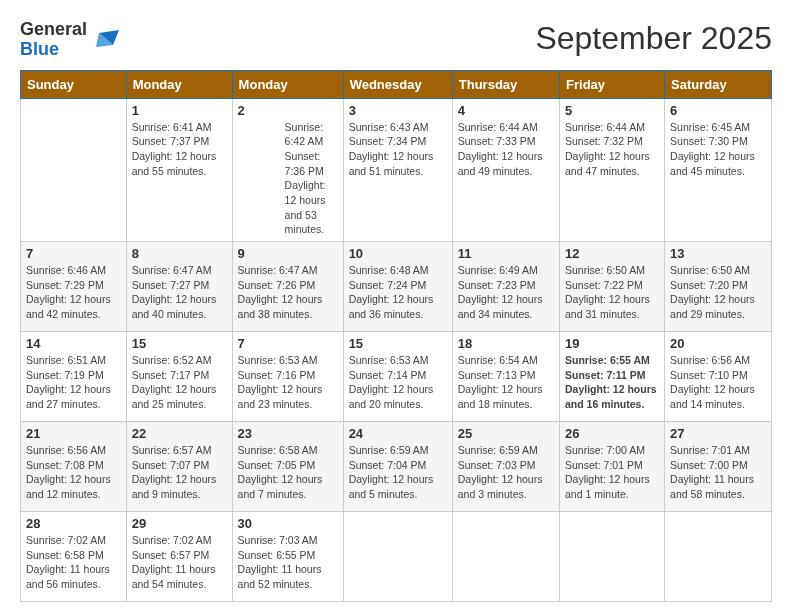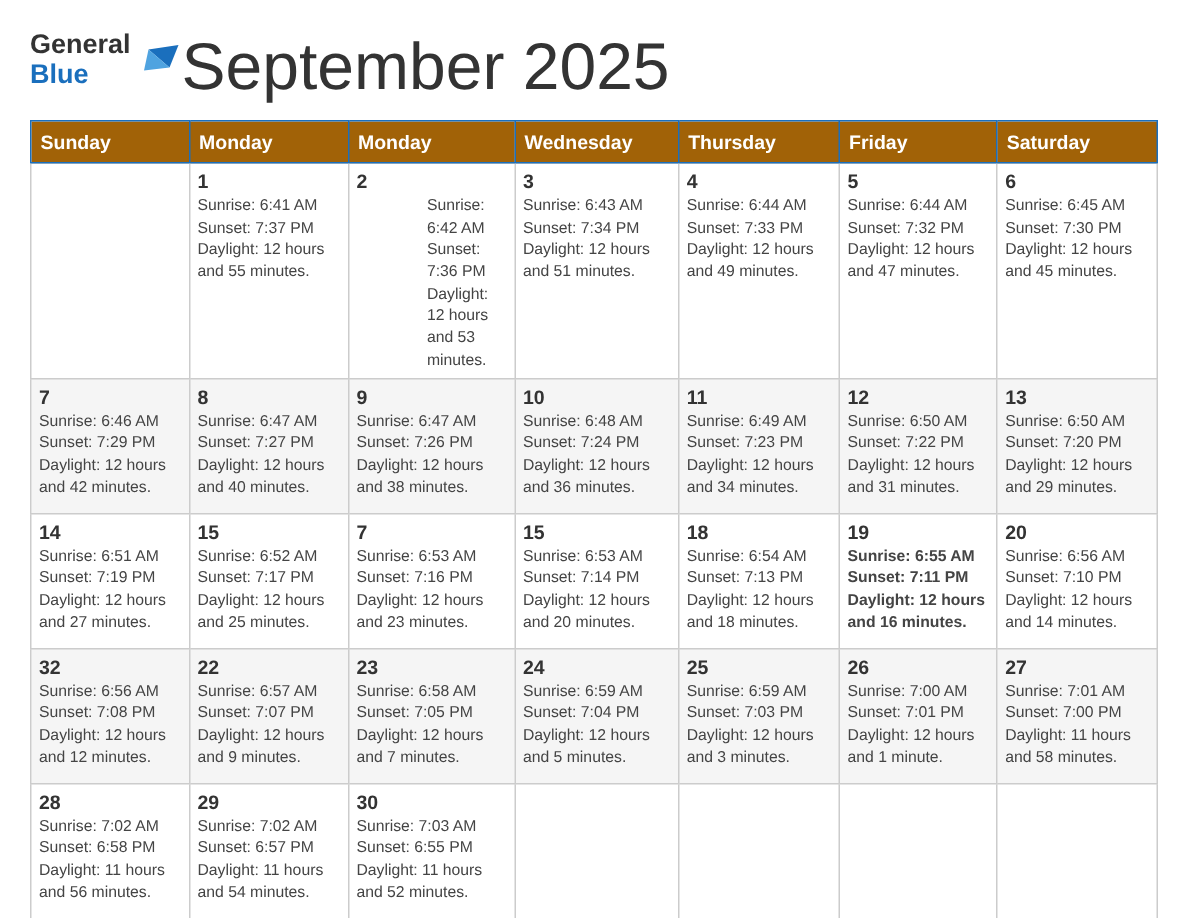--- a/index.html
+++ b/index.html
@@ -5,21 +5,21 @@
     * { box-sizing: border-box; margin: 0; padding: 0; }
     body {
       font-family: Arial, sans-serif;
       background: #fff;
       width: 792px;
       min-height: 612px;
       padding: 20px;
     }
     .header {
       display: flex;
-      justify-content: flex-start;
+      justify-content: space-between;
       align-items: flex-start;
       margin-bottom: 10px;
     }
     .logo {
       display: flex;
       align-items: center;
     }
     .logo-text {
       display: flex;
       flex-direction: column;
@@ -37,21 +37,21 @@
     }
     .logo-icon {
       width: 30px;
       height: 30px;
       margin-left: 4px;
     }
     .title-section {
       text-align: right;
     }
     .month-year {
-      font-size: 44px;
+      font-size: 32px;
       color: #333;
       font-weight: normal;
     }
     .location {
       font-size: 16px;
       color: #555;
     }
     table {
       width: 100%;
       border-collapse: collapse;
@@ -272,21 +272,21 @@
         <td>
           <span class="day-number">20</span>
           <div class="day-info" style="white-space: pre-line;">Sunrise: 6:56 AM
 Sunset: 7:10 PM
 Daylight: 12 hours
 and 14 minutes.</div>
         </td>
       </tr>
       <tr>
         <td>
-          <span class="day-number">32</span>
+          <span class="day-number">21</span>
           <div class="day-info" style="white-space: pre-line;">Sunrise: 6:56 AM
 Sunset: 7:08 PM
 Daylight: 12 hours
 and 12 minutes.</div>
         </td>
         <td>
           <span class="day-number">22</span>
           <div class="day-info" style="white-space: pre-line;">Sunrise: 6:57 AM
 Sunset: 7:07 PM
 Daylight: 12 hours

